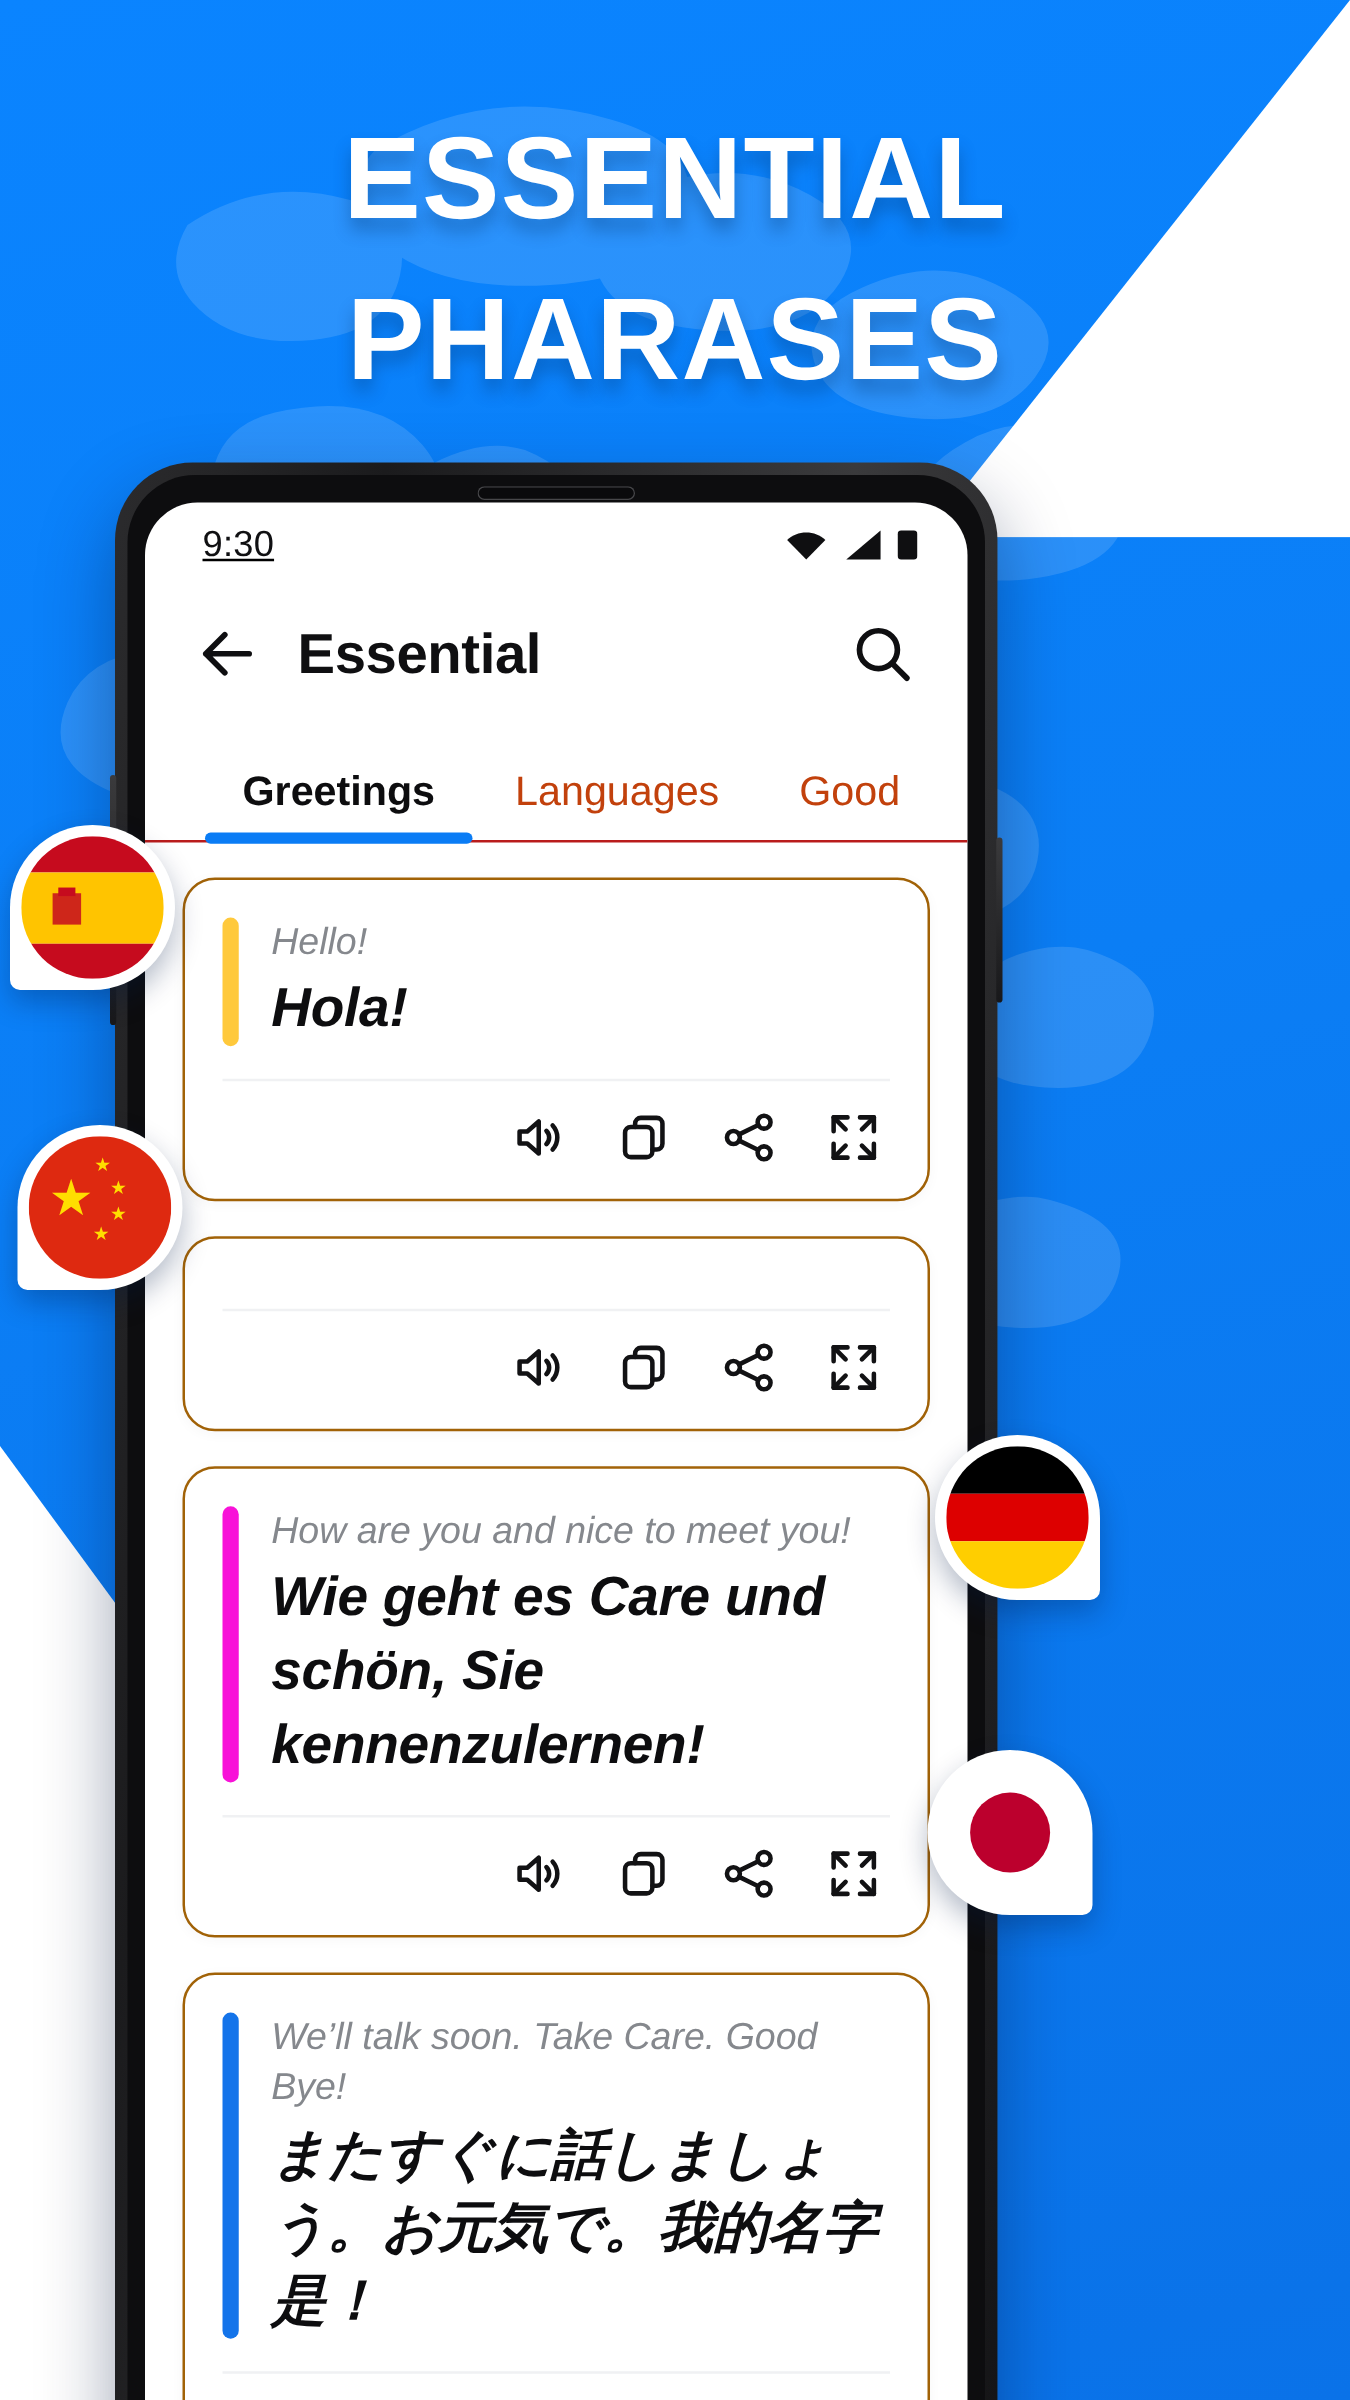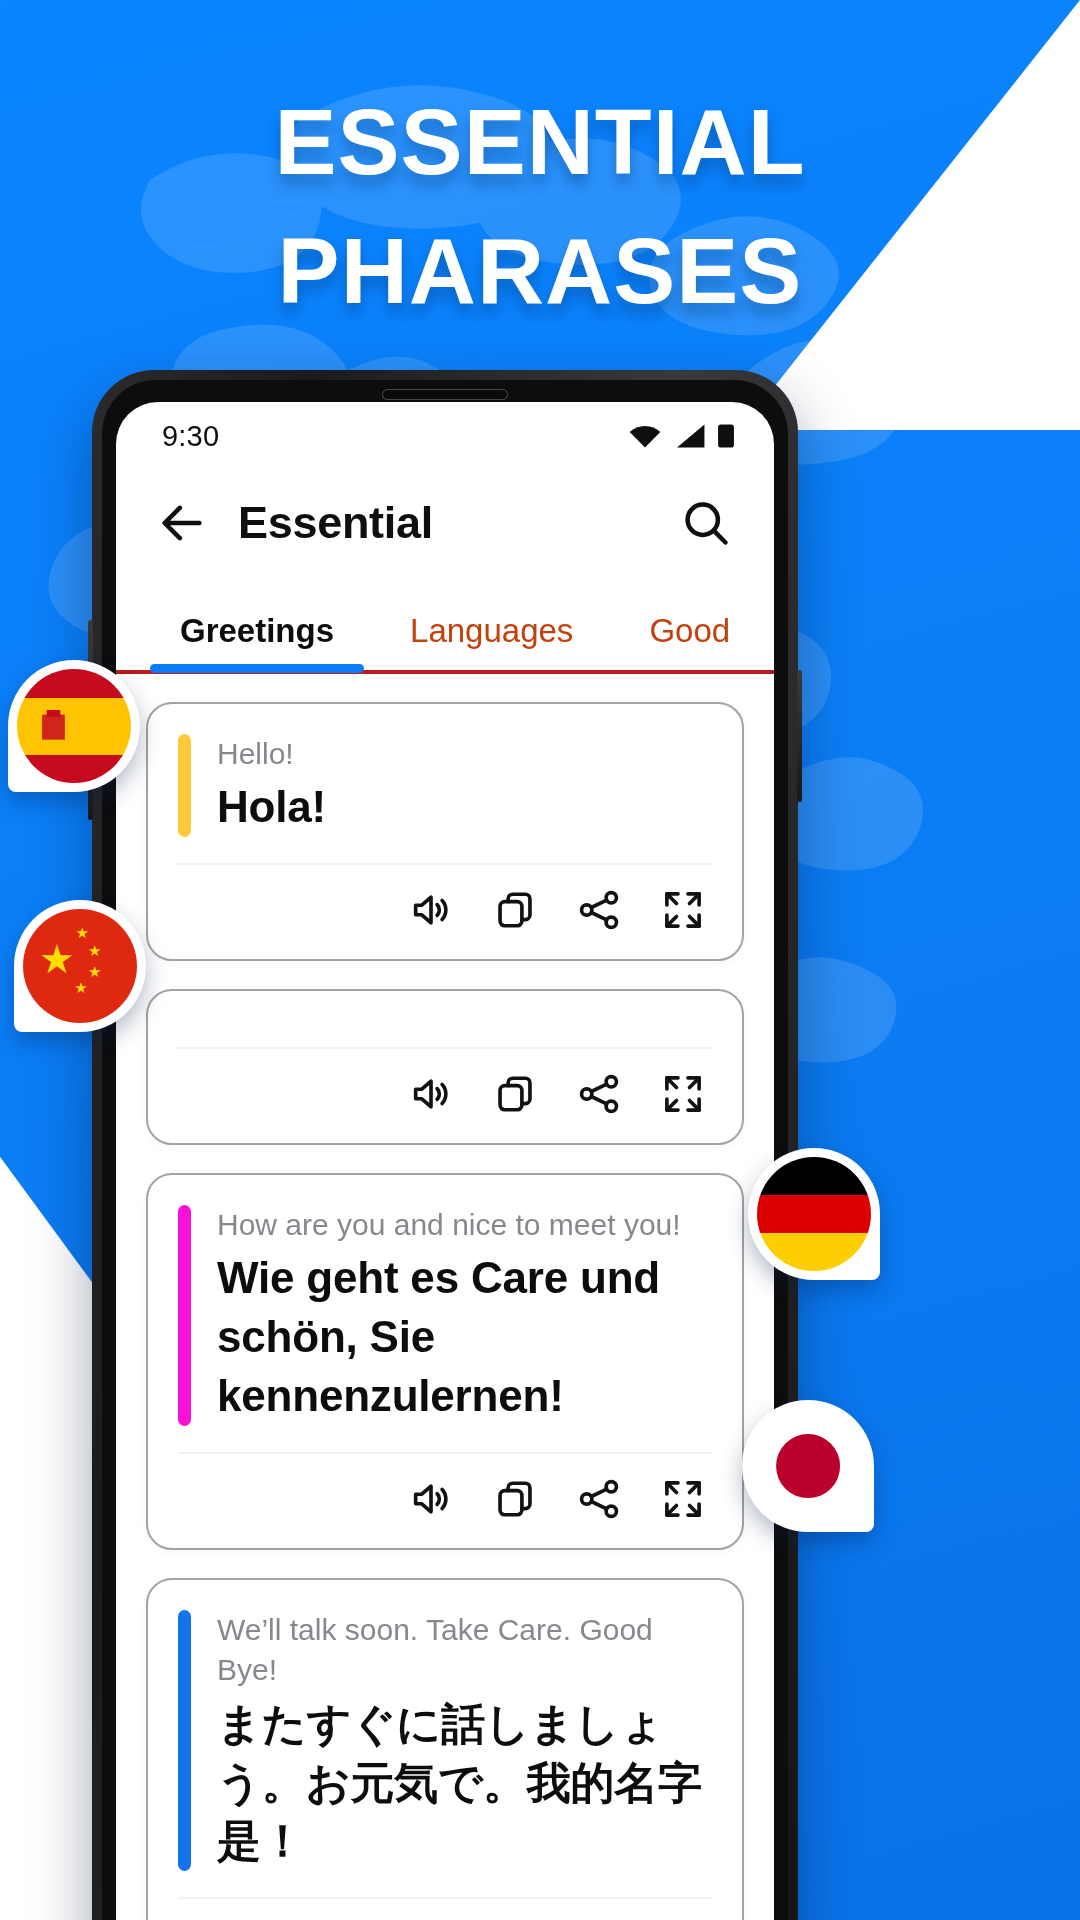--- a/index.html
+++ b/index.html
@@ -74,57 +74,58 @@
   .side-btn { position:absolute; right:-4px; width:5px; border-radius:3px;
               background:linear-gradient(180deg,#3a3a3c,#18181a); }
   #btn-power { top:300px; height:132px; }
   .side-btn-l { position:absolute; left:-4px; width:5px; border-radius:3px;
               background:linear-gradient(180deg,#3a3a3c,#18181a); }
   #btn-vol { top:250px; height:200px; }
 
   
   #statusbar {
     height:62px; display:flex; align-items:center;
-    justify-content:space-between; padding:6px 40px 0 46px;
+    justify-content:space-between; padding:6px 40px 0 46px;text-decoration:underline;
   }
   #clock { font-size:29px; color:#101012; letter-spacing:.2px; }
   #status-icons { display:flex; align-items:flex-end; gap:12px; }
 
   
   #appbar {
     height:118px; display:flex; align-items:center;
     padding:0 42px 0 40px; gap:30px;
   }
   #back-arrow { width:52px; height:52px; flex:none; }
   #app-title { font-size:45px; font-weight:bold; color:#0f0f11; letter-spacing:-.3px; }
   #search-btn { margin-left:auto; width:52px; height:52px; flex:none; }
 
   
   #tabs {
-    display:flex; align-items:flex-end; gap:16px;
-    padding-left:34px; position:relative;
-    border-bottom:4px solid #b91c1c;
+    display:flex; align-items:flex-end; gap:4px;
+    padding-left:48px; position:relative;
+    border-bottom:2px solid #b91c1c;
     height:92px;
   }
   .tab {
     font-size:33px; color:#c2410c; white-space:nowrap;
     padding:0 30px 20px 30px; position:relative;
   }
   .tab.active { color:#0d0d0f; font-weight:bold; }
   .tab.active::after{
     content:""; position:absolute; left:0; right:0; bottom:-3px;
     height:9px; border-radius:5px; background:#0a7cf5;
   }
 
   
   #cards { padding:28px 30px 0 30px; }
   .card {
-    background:#fff; border:2px solid #a3a3a3; border-radius:26px;
+    background:#fff; border:2px solid #a16207; border-radius:26px;
     margin-bottom:28px; padding:30px 30px 16px 30px;
     box-shadow:0 2px 10px rgba(20,30,60,.035);
+    font-style:italic;
   }
   .card-top { display:flex; gap:26px; align-items:flex-start; }
   .accent { width:13px; border-radius:8px; flex:none; align-self:stretch; min-height:86px; }
   .txt { flex:1; min-width:0; }
   .src { font-size:30px; color:#85888d; line-height:1.34; margin-bottom:4px; }
   .dst { font-size:44px; font-weight:bold; color:#0d0d0f; line-height:1.34; letter-spacing:-.2px; }
   .card-div { height:2px; background:#f0f1f3; margin:26px 0 0 0; }
   .actions { display:flex; justify-content:flex-end; gap:38px; padding:22px 6px 10px 0; }
   .act { width:46px; height:46px; }
 

